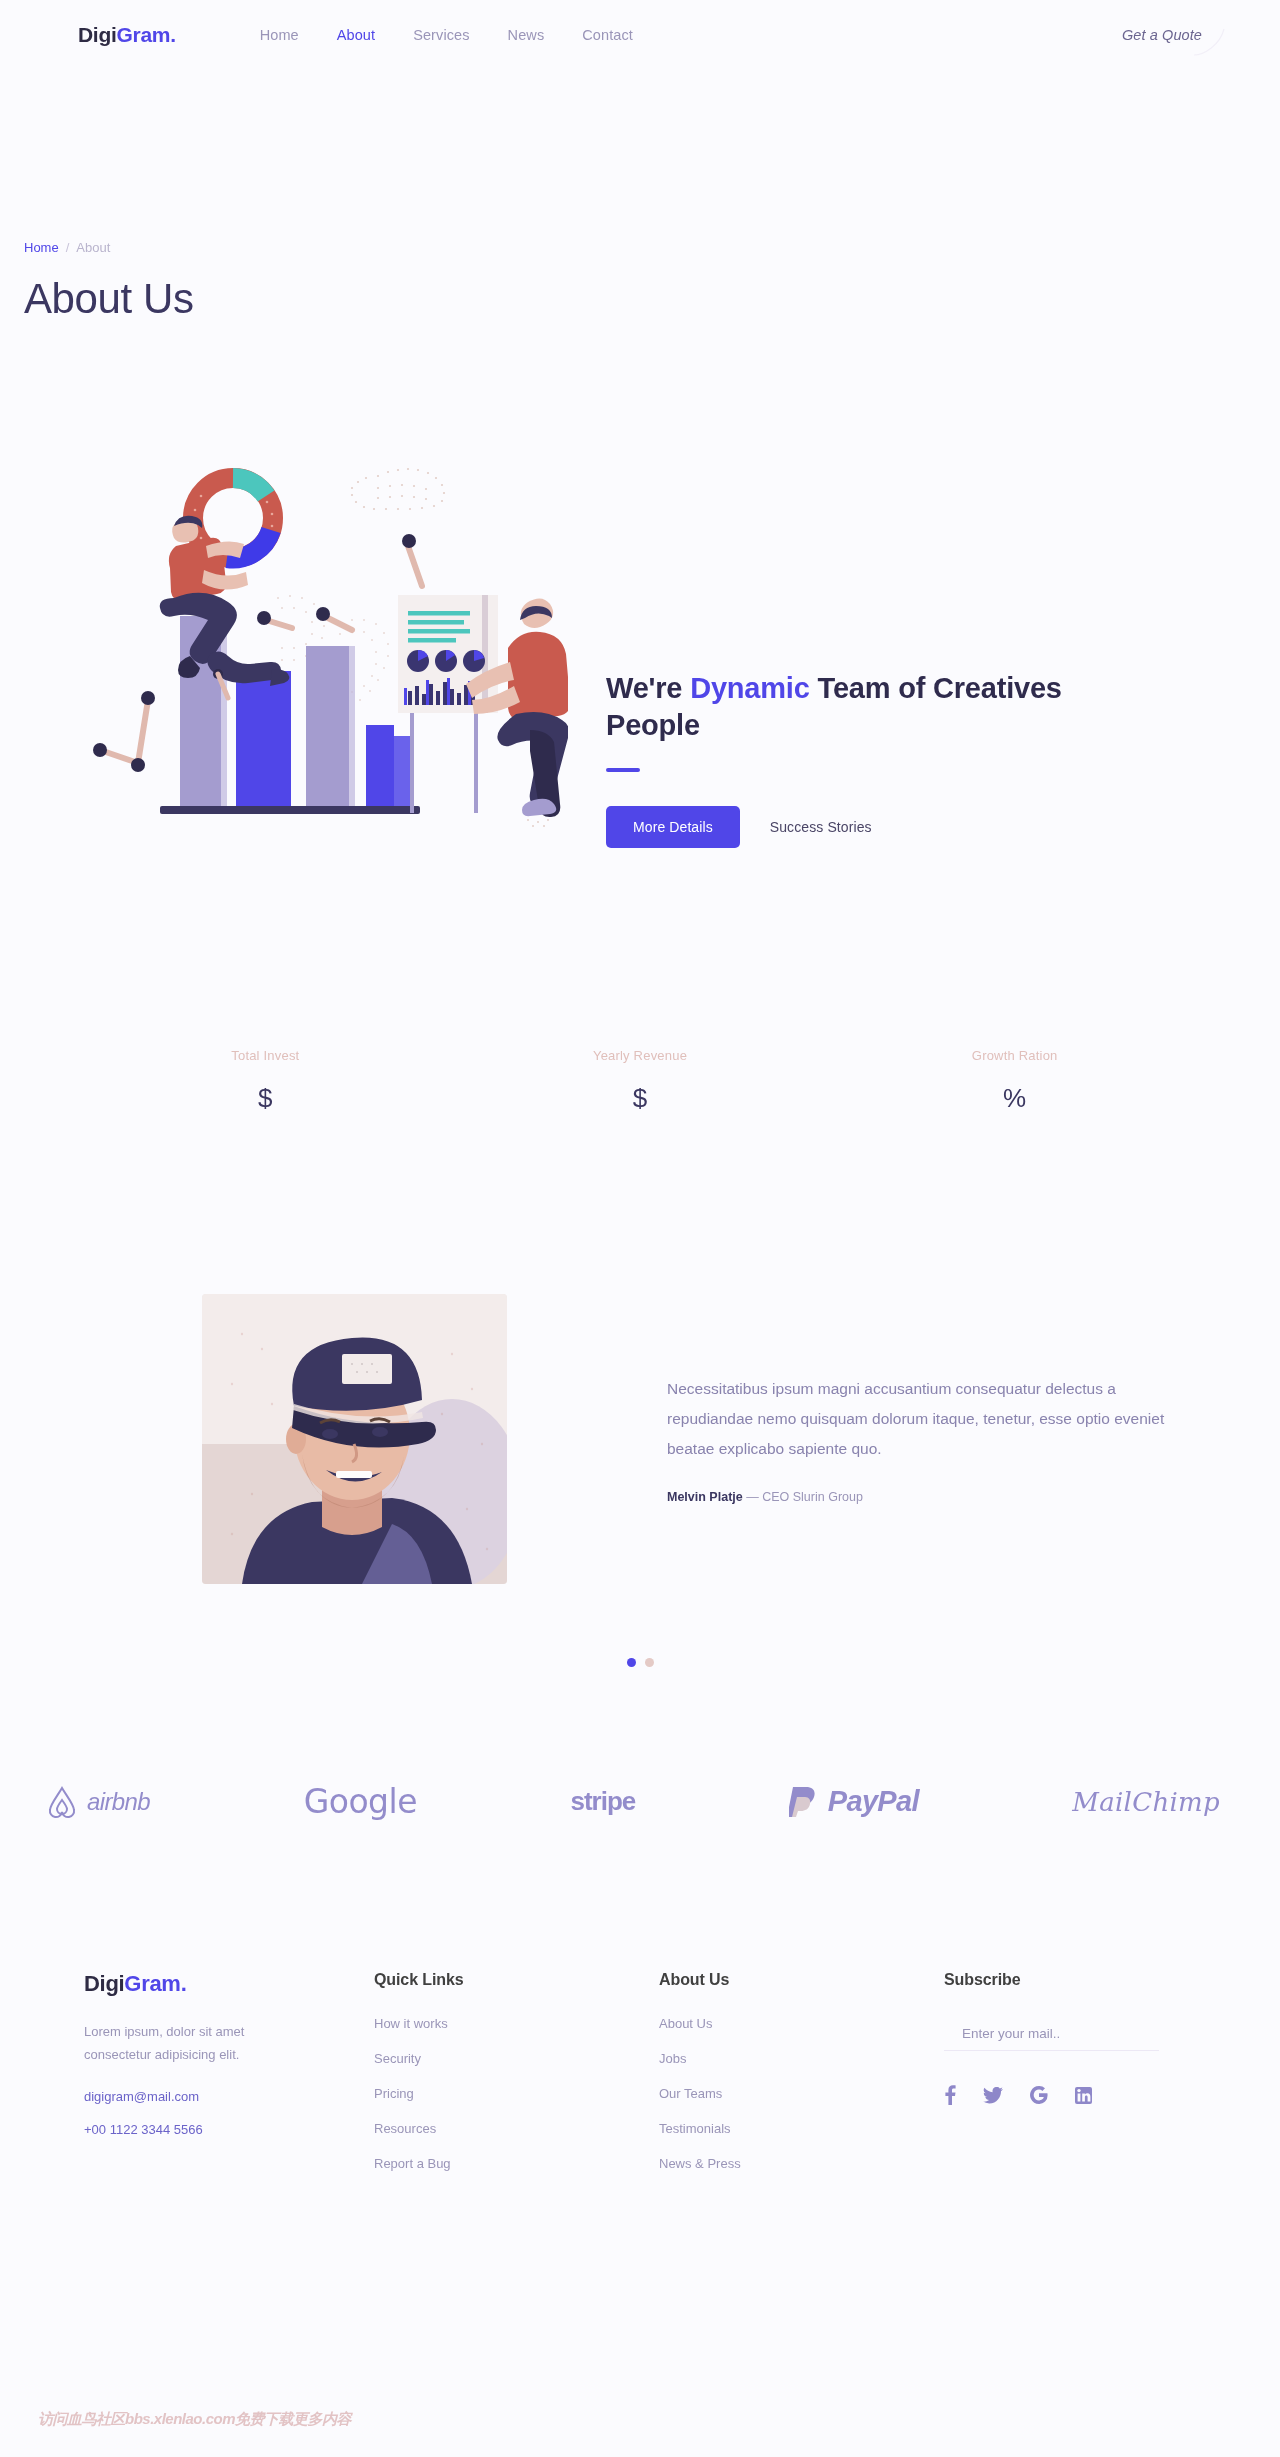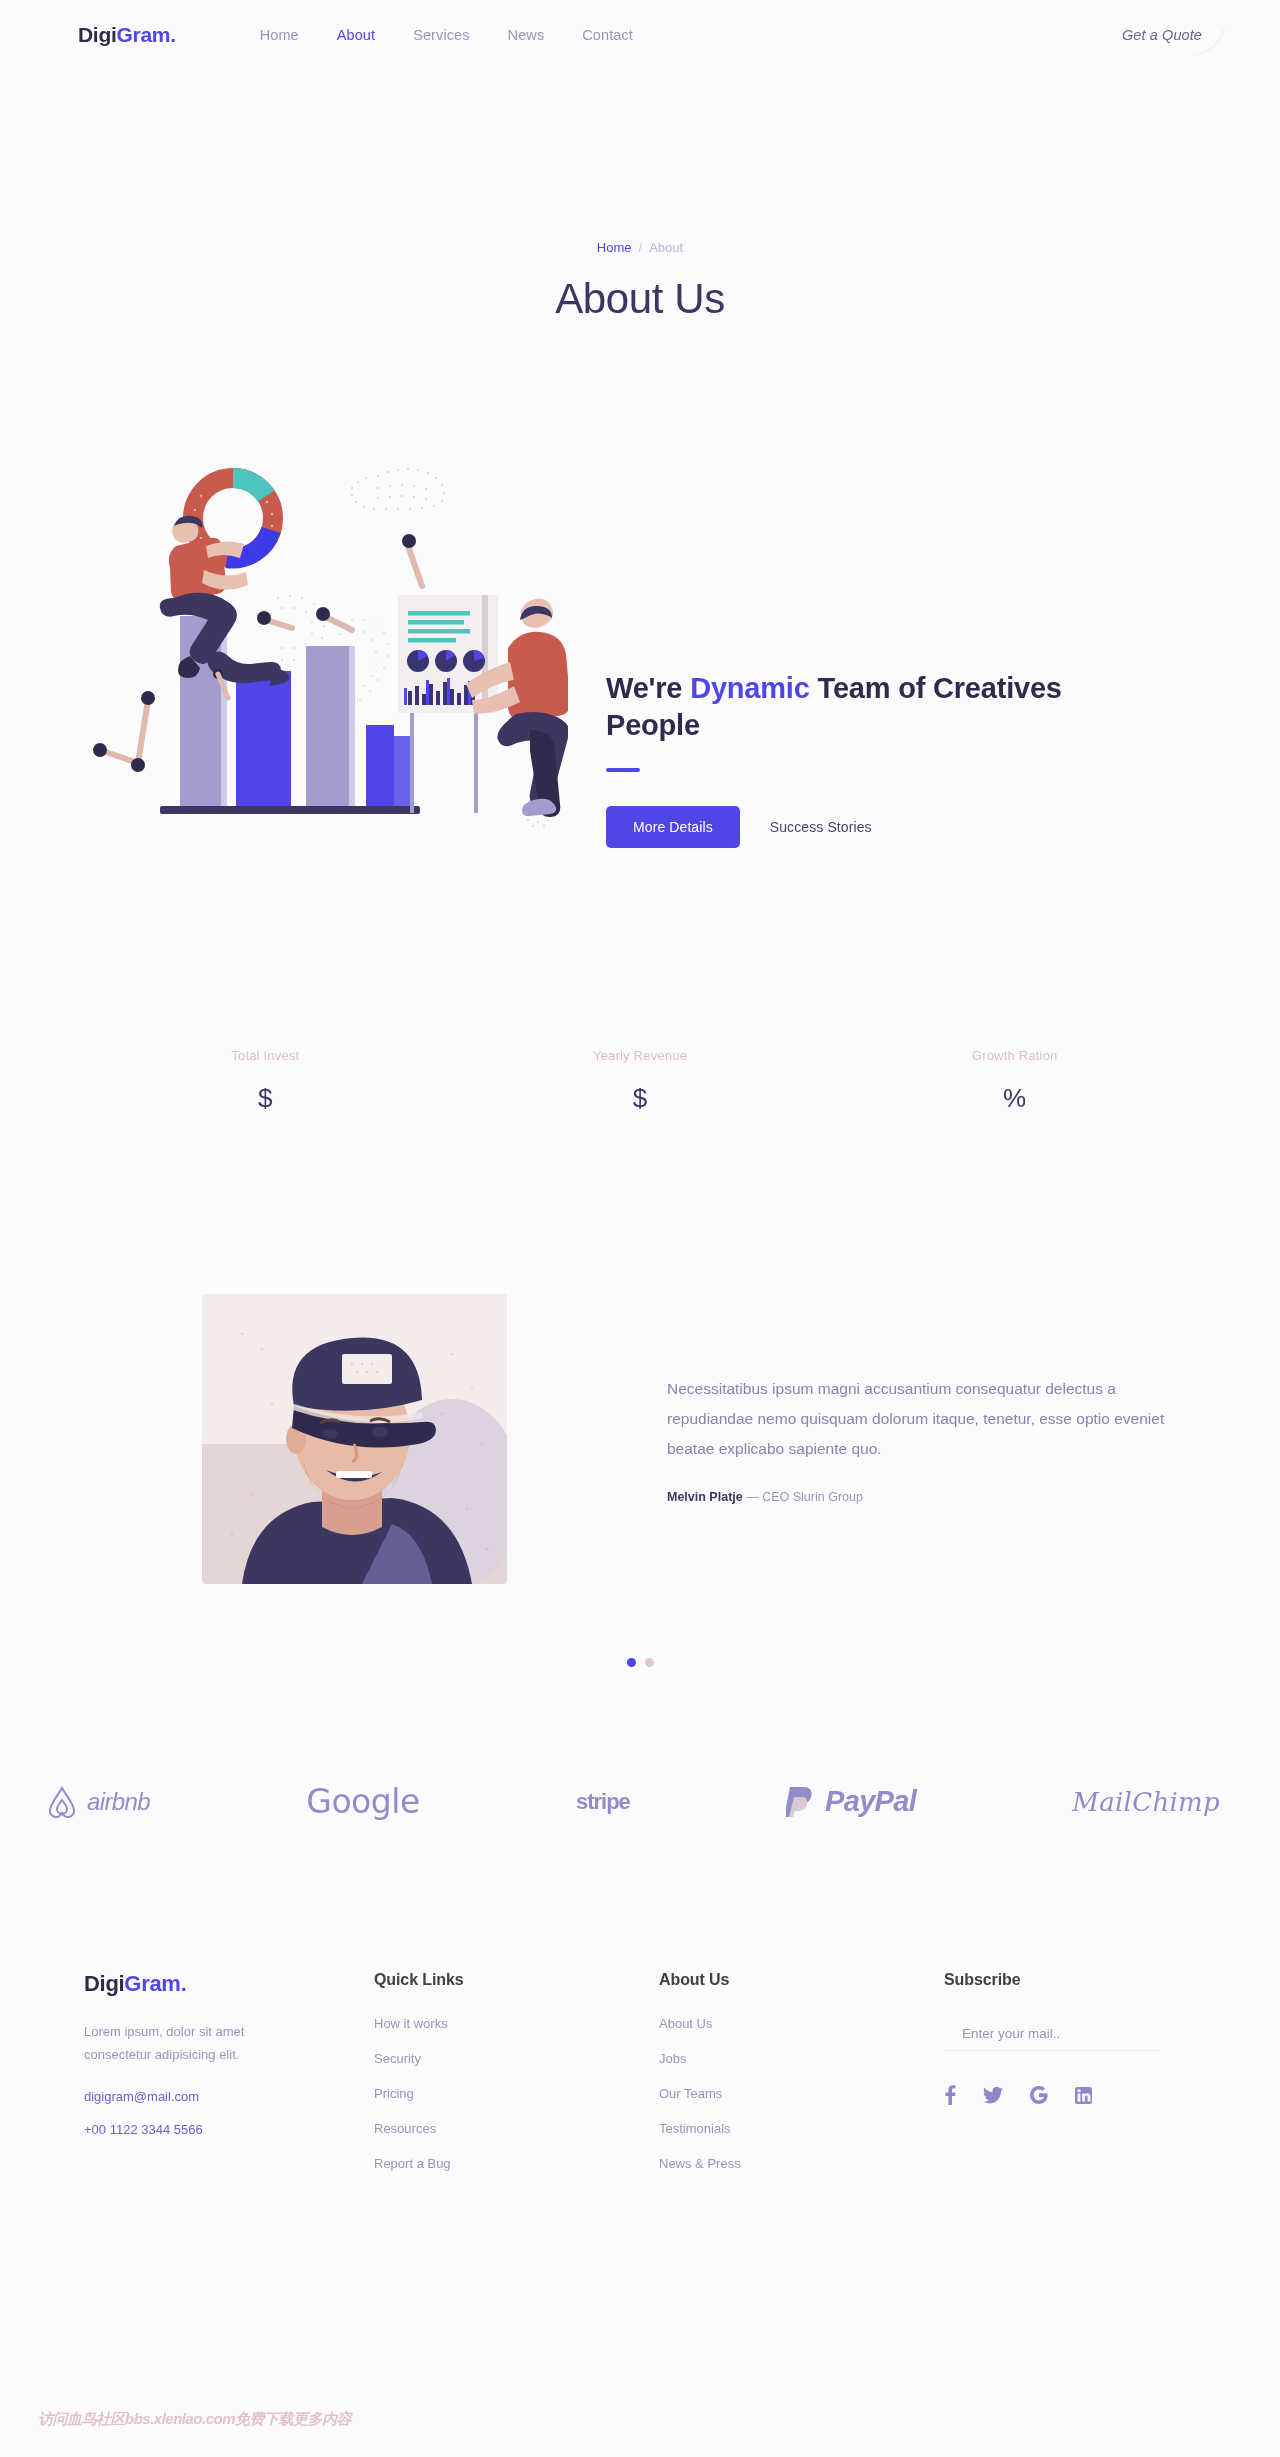--- a/index.html
+++ b/index.html
@@ -26,21 +26,21 @@
   }
   .nav a.active { color:#5046e8; }
   .header-right { margin-left:auto; display:flex; align-items:center; position:relative; }
   .quote-btn {
     font-size:14.5px; color:#6b6590; background:transparent; border:none;
     cursor:pointer; font-family:inherit; letter-spacing:0.1px;font-style:italic;
   }
   .quote-deco { position:absolute; right:-28px; top:-6px; width:40px; height:40px; opacity:.5; }
 
   
-  .page-head { text-align:center; padding-top:170px; }
+  .page-head { padding-top:170px;padding-left:24px; }
   .crumb { font-size:13px; color:#b9b4cd; }
   .crumb a { color:#5046e8; text-decoration:none; }
   .crumb .sep { margin:0 7px; color:#c9c4da; }
   .page-title {
     margin-top:20px; font-size:42px; font-weight:400; color:#3b3761;
     letter-spacing:-0.4px;
   }
 
   
   .hero { display:flex; align-items:flex-end; padding:125px 78px 0 78px; gap:22px; }
@@ -86,21 +86,21 @@
   .dot.active { background:#5046e8; }
 
   
   .brands {
     display:flex; align-items:center; justify-content:space-between;
     padding:115px 60px 0 46px;
   }
   .brand { color:#8e87c9; display:flex; align-items:center; gap:9px; opacity:.95; }
   .brand-airbnb { font-size:24px; letter-spacing:-0.6px;font-style:italic; }
   .brand-google { font-size:33px; letter-spacing:-0.5px; font-family:"DejaVu Sans", sans-serif; }
-  .brand-stripe { font-size:22px; font-weight:bold; letter-spacing:-1px; }
+  .brand-stripe { font-size:26px; font-weight:bold; letter-spacing:-1px; }
   .brand-paypal { font-size:29px; font-weight:bold; font-style:italic; letter-spacing:-0.7px; }
   .brand-mailchimp { font-size:26px; font-style:italic; font-family:"DejaVu Serif", serif; letter-spacing:0.3px; }
 
   
   .footer { display:flex; padding:150px 78px 0 84px; }
   .fcol { }
   .fcol-brand { width:290px; }
   .fcol-links { width:285px; }
   .fcol-about { width:285px; }
   .fcol-sub { width:250px; }

